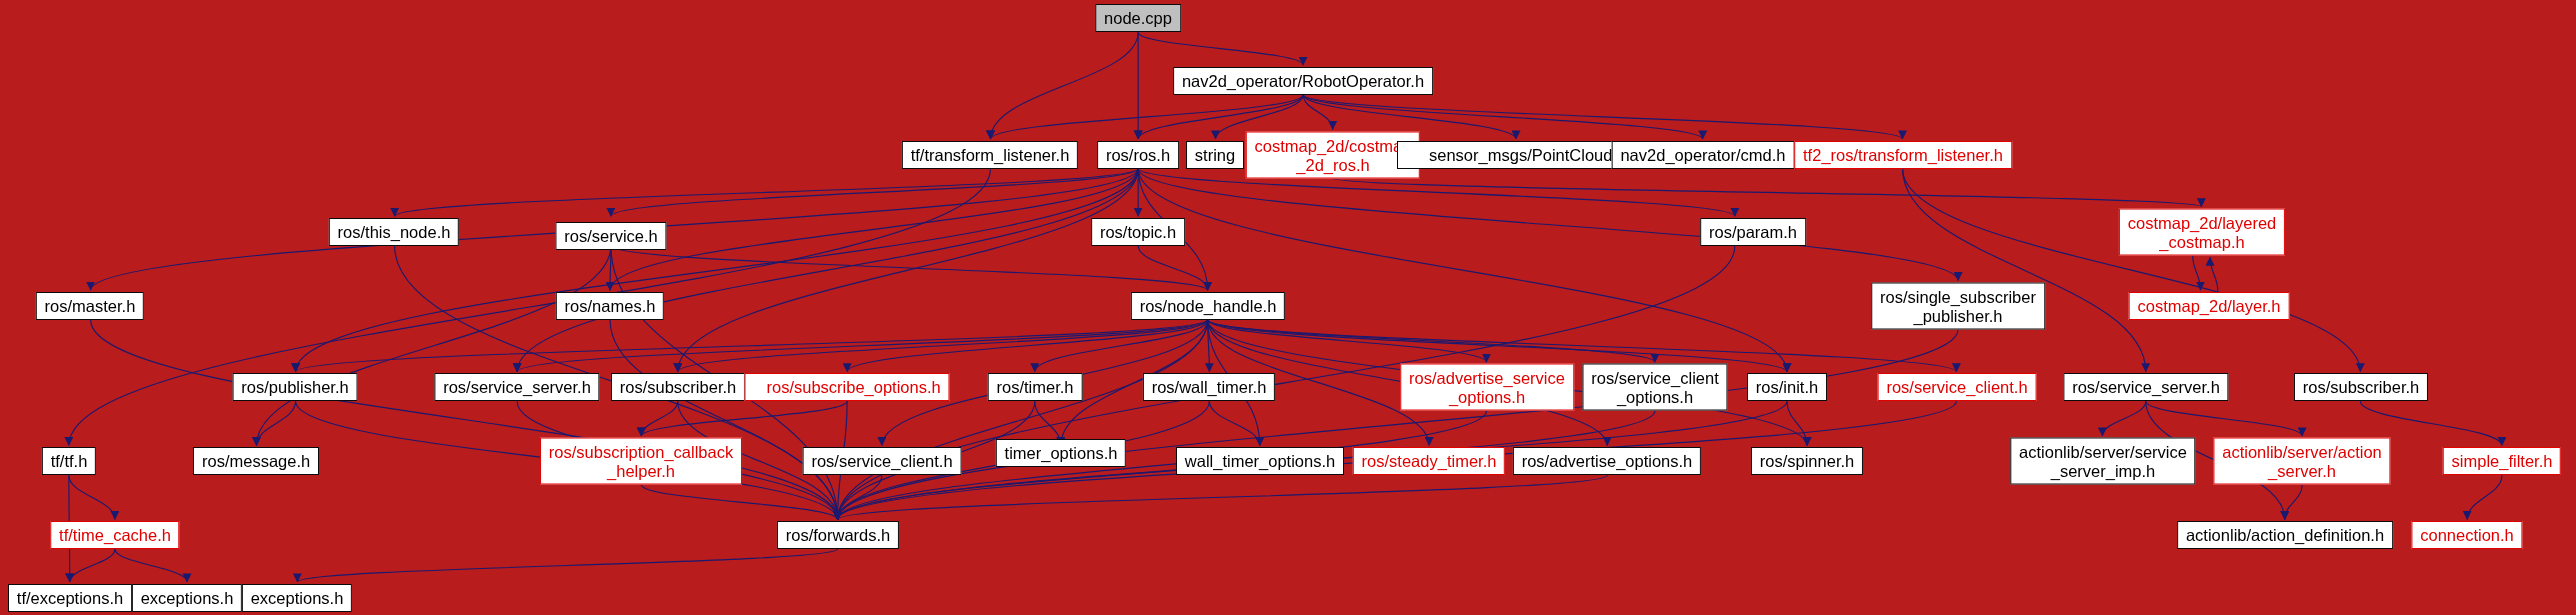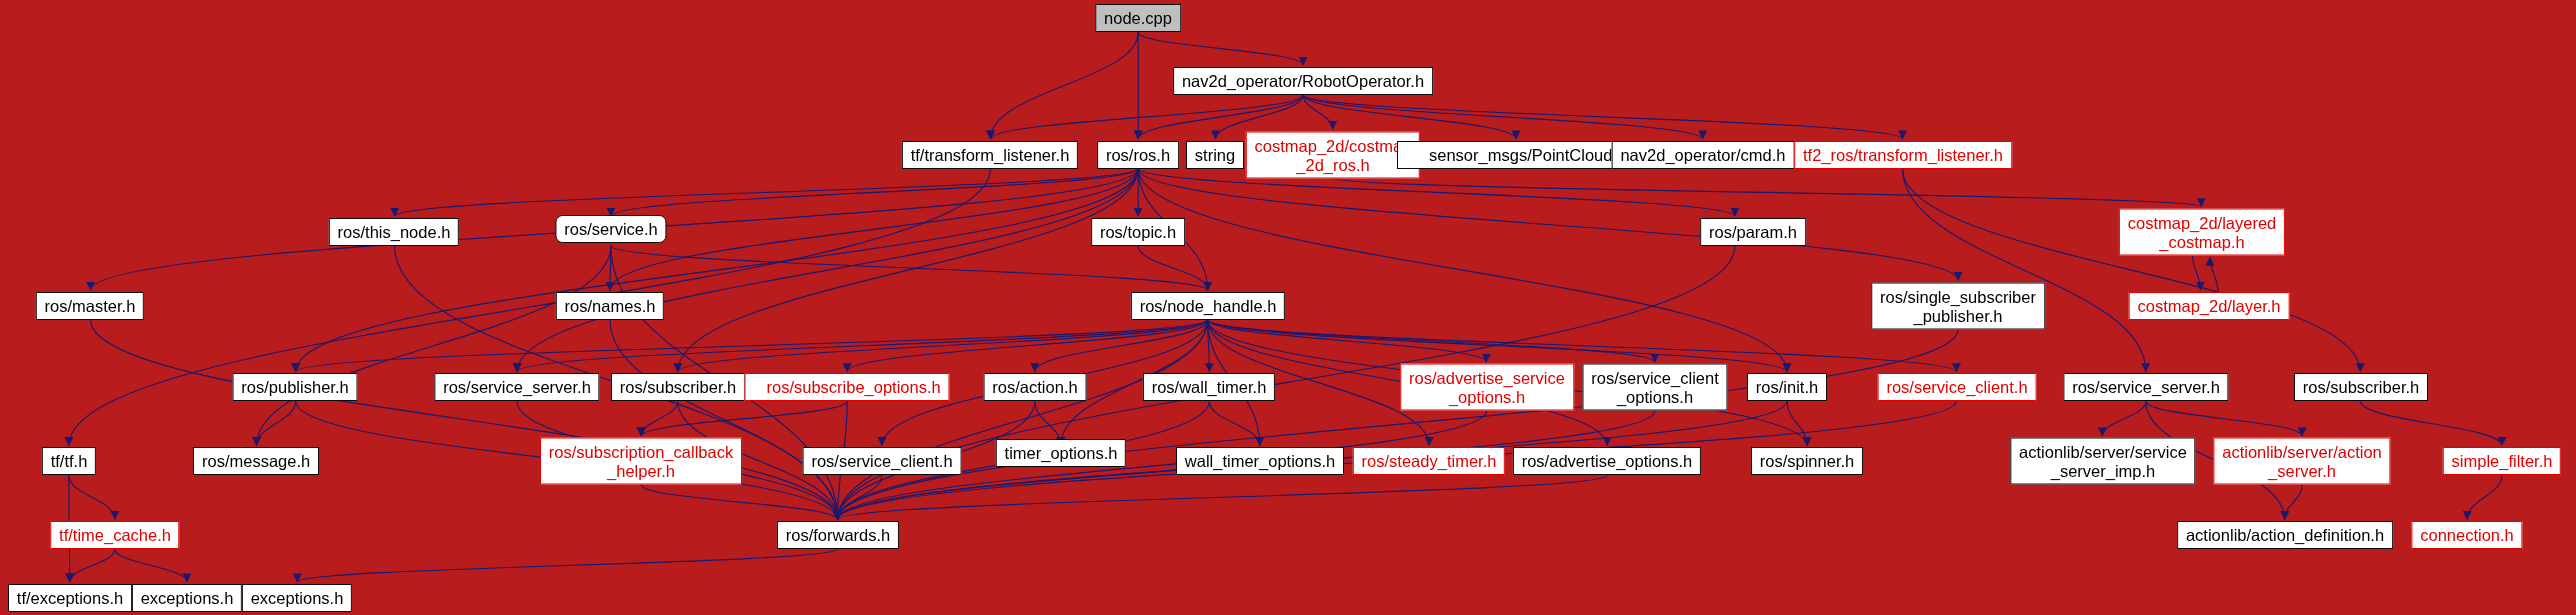--- a/index.html
+++ b/index.html
@@ -145,36 +145,36 @@
     <div class="node" style="left: 1303px; top: 81px;">nav2d_operator/RobotOperator.h</div>
     <div class="node" style="left: 990px; top: 155px;">tf/transform_listener.h</div>
     <div class="node" style="left: 1138px; top: 155px;">ros/ros.h</div>
     <div class="node" style="left: 1215px; top: 155px;">string</div>
     <div class="node truncated" style="left: 1333px; top: 155px;">costmap_2d/costmap
 _2d_ros.h</div>
     <div class="node" style="left: 1516px; top: 155px; padding-left: 31px;">sensor_msgs/PointCloud.h</div>
     <div class="node" style="left: 1703px; top: 155px; text-align: center;">nav2d_operator/cmd.h</div>
     <div class="node truncated" style="left: 1903px; top: 155px;">tf2_ros/transform_listener.h</div>
     <div class="node" style="left: 394px; top: 232px;">ros/this_node.h</div>
-    <div class="node" style="left: 611px; top: 229px; border-radius: 7px;">ros/service.h</div>
+    <div class="node" style="left: 611px; top: 236px;">ros/service.h</div>
     <div class="node" style="left: 1138px; top: 232px;">ros/topic.h</div>
     <div class="node" style="left: 1753px; top: 232px;">ros/param.h</div>
     <div class="node truncated" style="left: 2202px; top: 232px;">costmap_2d/layered
 _costmap.h</div>
     <div class="node" style="left: 90px; top: 306px;">ros/master.h</div>
     <div class="node" style="left: 610px; top: 306px;">ros/names.h</div>
     <div class="node" style="left: 1208px; top: 306px;">ros/node_handle.h</div>
     <div class="node" style="left: 1958px; top: 306px;">ros/single_subscriber
 _publisher.h</div>
     <div class="node truncated" style="left: 2209px; top: 306px;">costmap_2d/layer.h</div>
     <div class="node" style="left: 295px; top: 387px;">ros/publisher.h</div>
     <div class="node" style="left: 517px; top: 387px;">ros/service_server.h</div>
     <div class="node" style="left: 678px; top: 387px;">ros/subscriber.h</div>
     <div class="node truncated" style="left: 847px; top: 387px; padding-left: 21px;">ros/subscribe_options.h</div>
-    <div class="node" style="left: 1035px; top: 387px;">ros/action.h</div>
+    <div class="node" style="left: 1035px; top: 387px;">ros/timer.h</div>
     <div class="node" style="left: 1209px; top: 387px;">ros/wall_timer.h</div>
     <div class="node truncated" style="left: 1487px; top: 387px;">ros/advertise_service
 _options.h</div>
     <div class="node" style="left: 1655px; top: 387px;">ros/service_client
 _options.h</div>
     <div class="node" style="left: 1787px; top: 387px;">ros/init.h</div>
     <div class="node truncated" style="left: 1957px; top: 387px;">ros/service_client.h</div>
     <div class="node" style="left: 2146px; top: 387px;">ros/service_server.h</div>
     <div class="node" style="left: 2361px; top: 387px;">ros/subscriber.h</div>
     <div class="node" style="left: 69px; top: 461px;">tf/tf.h</div>

